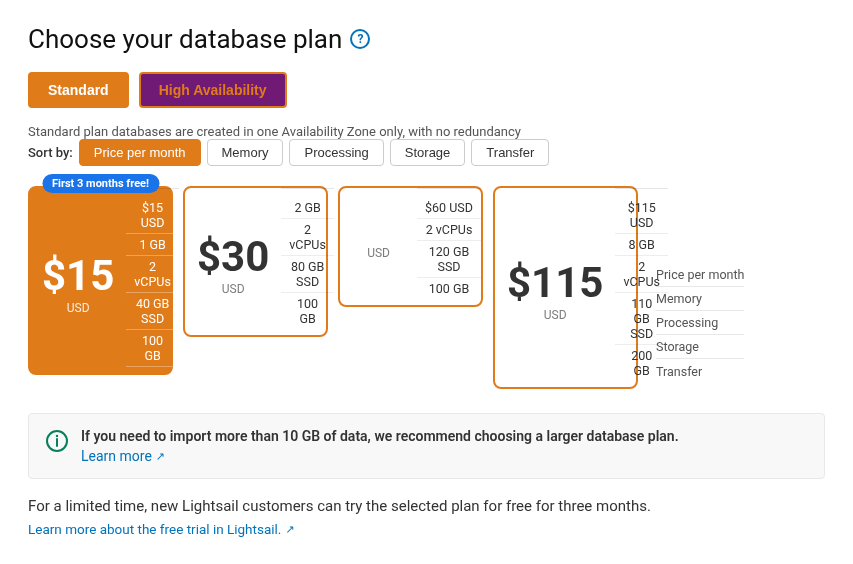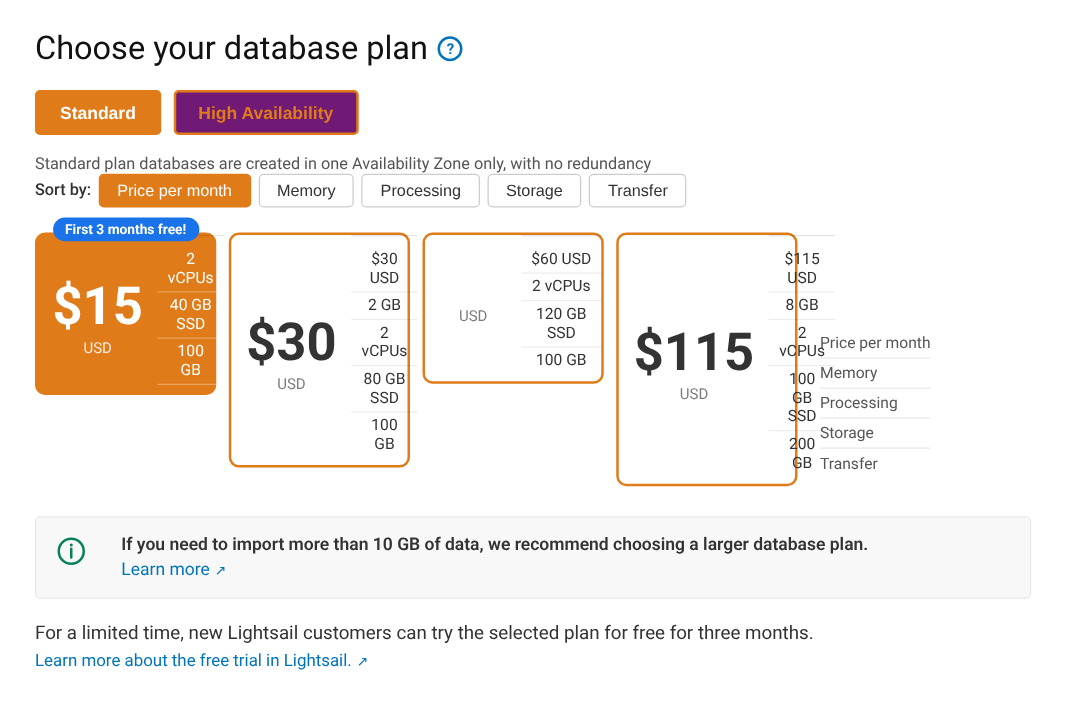--- a/index.html
+++ b/index.html
@@ -215,21 +215,21 @@
       align-items: center;
     }
 
     .plan-label-row:last-child {
       border-bottom: none;
     }
 
     .info-box {
       display: flex;
       align-items: flex-start;
-      gap: 28px;
+      gap: 12px;
       background: #f8f8f8;
       border-radius: 4px;
       padding: 14px 16px;
       margin-bottom: 18px;
       border: 1px solid #e8e8e8;
     }
 
     .info-icon {
       width: 24px;
       height: 24px;
@@ -308,33 +308,34 @@
 
 <div class="plans-container">
 
   <div class="plan-card selected">
     <span class="free-badge">First 3 months free!</span>
     <div class="plan-price-box">
       <span class="plan-price">$15</span>
       <span class="plan-usd">USD</span>
     </div>
     <div class="plan-details">
+      <div class="plan-detail-row">$15 USD</div>
+      <div class="plan-detail-row">1 GB</div>
       <div class="plan-detail-row">2 vCPUs</div>
       <div class="plan-detail-row">40 GB SSD</div>
       <div class="plan-detail-row">100 GB</div>
     </div>
   </div>
 
   <div class="plan-card">
     <div class="plan-price-box">
       <span class="plan-price">$30</span>
       <span class="plan-usd">USD</span>
     </div>
     <div class="plan-details">
-      <div class="plan-detail-row">$30 USD</div>
       <div class="plan-detail-row">2 GB</div>
       <div class="plan-detail-row">2 vCPUs</div>
       <div class="plan-detail-row">80 GB SSD</div>
       <div class="plan-detail-row">100 GB</div>
     </div>
   </div>
 
   <div class="plan-card">
     <div class="plan-price-box">
       <span class="plan-usd">USD</span>
@@ -349,21 +350,21 @@
 
   <div class="plan-card">
     <div class="plan-price-box">
       <span class="plan-price">$115</span>
       <span class="plan-usd">USD</span>
     </div>
     <div class="plan-details">
       <div class="plan-detail-row">$115 USD</div>
       <div class="plan-detail-row">8 GB</div>
       <div class="plan-detail-row">2 vCPUs</div>
-      <div class="plan-detail-row">100 GB SSD</div>
+      <div class="plan-detail-row">110 GB SSD</div>
       <div class="plan-detail-row">200 GB</div>
     </div>
   </div>
 
   <div class="plan-labels">
     <div class="label-spacer"></div>
     <div class="plan-label-row">Price per month</div>
     <div class="plan-label-row">Memory</div>
     <div class="plan-label-row">Processing</div>
     <div class="plan-label-row">Storage</div>

